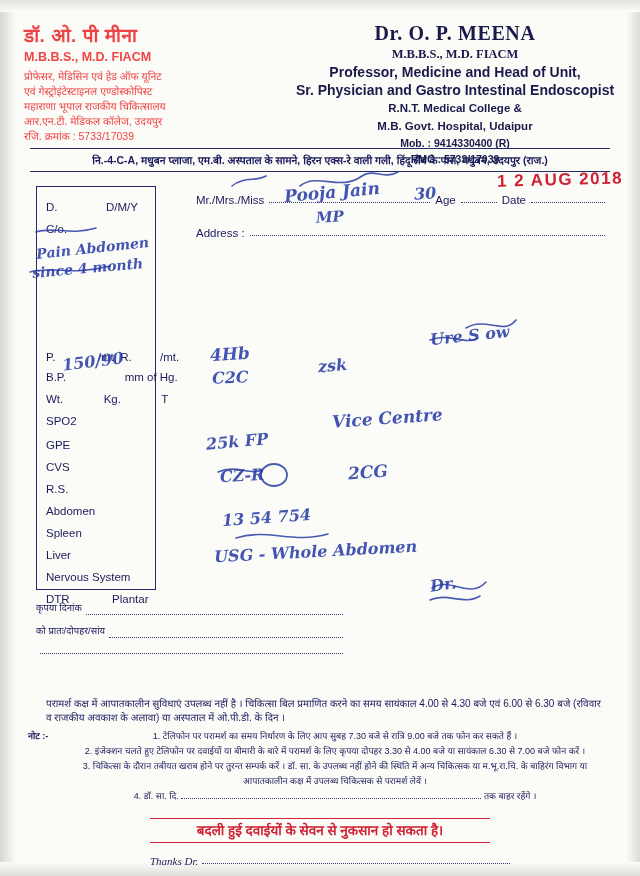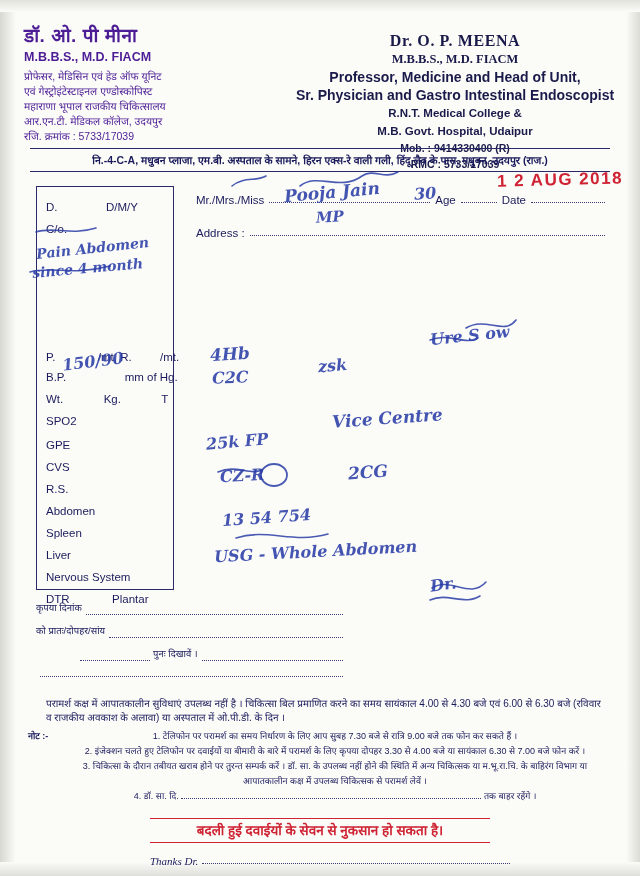--- a/index.html
+++ b/index.html
@@ -42,21 +42,21 @@
   
   .header {
     position: absolute;
     left: 24px; top: 22px;
     width: 596px;
     display: flex;
     justify-content: space-between;
   }
   .hdr-left {
     width: 232px;
-    color: #4c1d95;
+    color: #ef4444;
   }
   .hdr-left .doc-name-hi {
     font-family: "Liberation Sans", sans-serif;
     font-size: 19px;
     font-weight: bold;
     letter-spacing: .5px;
     margin-bottom: 2px;
   }
   .hdr-left .degree {
     font-size: 12.5px;
@@ -66,24 +66,23 @@
   .hdr-left .line {
     font-size: 10.5px;
     line-height: 15px;
   }
   .hdr-right {
     width: 330px;
     text-align: center;
   }
   .hdr-right .doc-name-en {
     font-family: "Liberation Serif", serif;
-    font-size: 16px;
+    font-size: 20px;
     font-weight: bold;
     letter-spacing: .6px;
-    margin-top: 10px;
   }
   .hdr-right .degree-en {
     font-family: "Liberation Serif", serif;
     font-size: 12.5px;
     font-weight: bold;
     margin-top: 2px;
   }
   .hdr-right .role {
     font-size: 14px;
     font-weight: bold;
@@ -153,21 +152,21 @@
     font-weight: bold;
     letter-spacing: 1.5px;
     color: #cf2233;
     transform: rotate(-1.5deg);
   }
 
   
   .clinbox {
     position: absolute;
     left: 36px; top: 186px;
-    width: 138px;
+    width: 120px;
     height: 404px;
     border: 1.2px solid #2a2a6a;
     box-sizing: border-box;
   }
   .clinbox .row {
     position: absolute;
     left: 9px;
     font-size: 11.5px;
     color: #1b1b5c;
     white-space: nowrap;
@@ -374,25 +373,20 @@
     </div>
   </div>
 
   <div class="lowbox">
     <div class="lrow">
       <span>कृपया दिनांक</span>
       <span class="ldots"></span>
     </div>
     <div class="lrow">
       <span>को प्रातः/दोपहर/सांय</span>
-      <span class="ldots"></span>
-    </div>
-    <div class="lrow center-row">
-      <span class="ldots" style="max-width:70px"></span>
-      <span>पुनः दिखावें ।</span>
       <span class="ldots"></span>
     </div>
     <div class="lrow">
       <span class="ldots"></span>
     </div>
   </div>
 
   <div class="footnote-top">परामर्श कक्ष में आपातकालीन सुविधाएं उपलब्ध नहीं है । चिकित्सा बिल प्रमाणित करने का समय सायंकाल 4.00 से 4.30 बजे एवं 6.00 से 6.30 बजे (रविवार व राजकीय अवकाश के अलावा) या अस्पताल में ओ.पी.डी. के दिन ।</div>
 
   <div class="notes">

